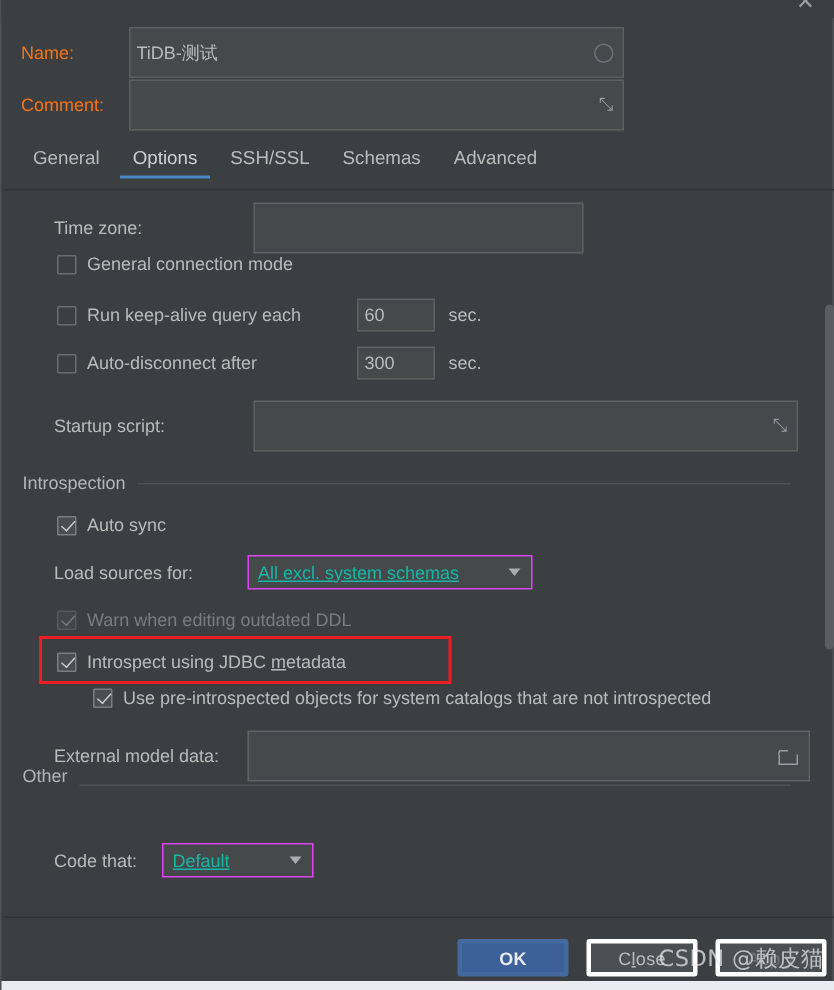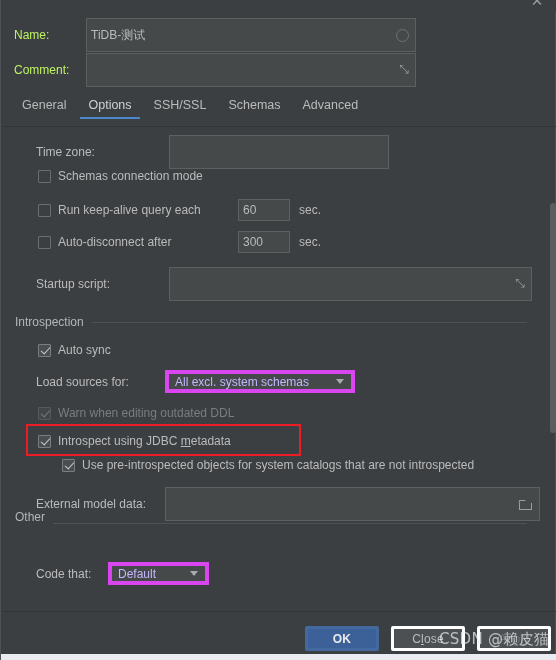--- a/index.html
+++ b/index.html
@@ -57,21 +57,21 @@
     height: 82px;
   }
   .field-row {
     position: absolute;
     left: 13px;
     height: 24px;
     display: flex;
     align-items: center;
   }
   .field-label {
-    color: #bef264;
+    color: #f97316;
     font-size: 12px;
     white-space: nowrap;
   }
   .txtbox {
     background: #45494a;
     border: 1px solid #5e6060;
     box-sizing: border-box;
     height: 24px;
     display: flex;
     align-items: center;
@@ -192,29 +192,30 @@
     align-items: center;
     padding-left: 4px;
     color: #bbbbbb;
     font-size: 12px;
   }
   .unit { margin-left: 9px; color: #bbbbbb; font-size: 12px; }
 
   
   .combo {
     background: #45494a;
-    border: 4px solid #d946ef;
+    border: 1px solid #d946ef;
     box-sizing: border-box;
     height: 23px;
     display: flex;
     align-items: center;
     padding: 0 4px 0 6px;
-    color: #c4b5fd;
+    color: #14b8a6;
     font-size: 12px;
     cursor: pointer;
+    text-decoration: underline;
   }
   .combo .cval { flex: 1; white-space: nowrap; overflow: hidden; }
   .caret {
     width: 0; height: 0;
     border-left: 4.5px solid transparent;
     border-right: 4.5px solid transparent;
     border-top: 5px solid #a9acae;
     margin-left: 8px;
     margin-right: 3px;
   }
@@ -363,21 +364,21 @@
 
     <div class="row" style="left:34px; top:8px;">
       <div class="lbl" style="width:133px;">Time zone:</div>
       <div class="txtbox" style="width:220px;height:23px;">
         <span class="val"></span>
       </div>
     </div>
 
     <div class="row" style="left:36px; top:42px;">
       <span class="cb"></span>
-      <span class="lbl">Schemas connection mode</span>
+      <span class="lbl">General connection mode</span>
     </div>
 
     <div class="row" style="left:36px; top:72px;">
       <span class="cb"></span>
       <span class="lbl" style="width:180px;">Run keep-alive query each</span>
       <span class="numbox">60</span>
       <span class="unit">sec.</span>
     </div>
 
     <div class="row" style="left:36px; top:104px;">

